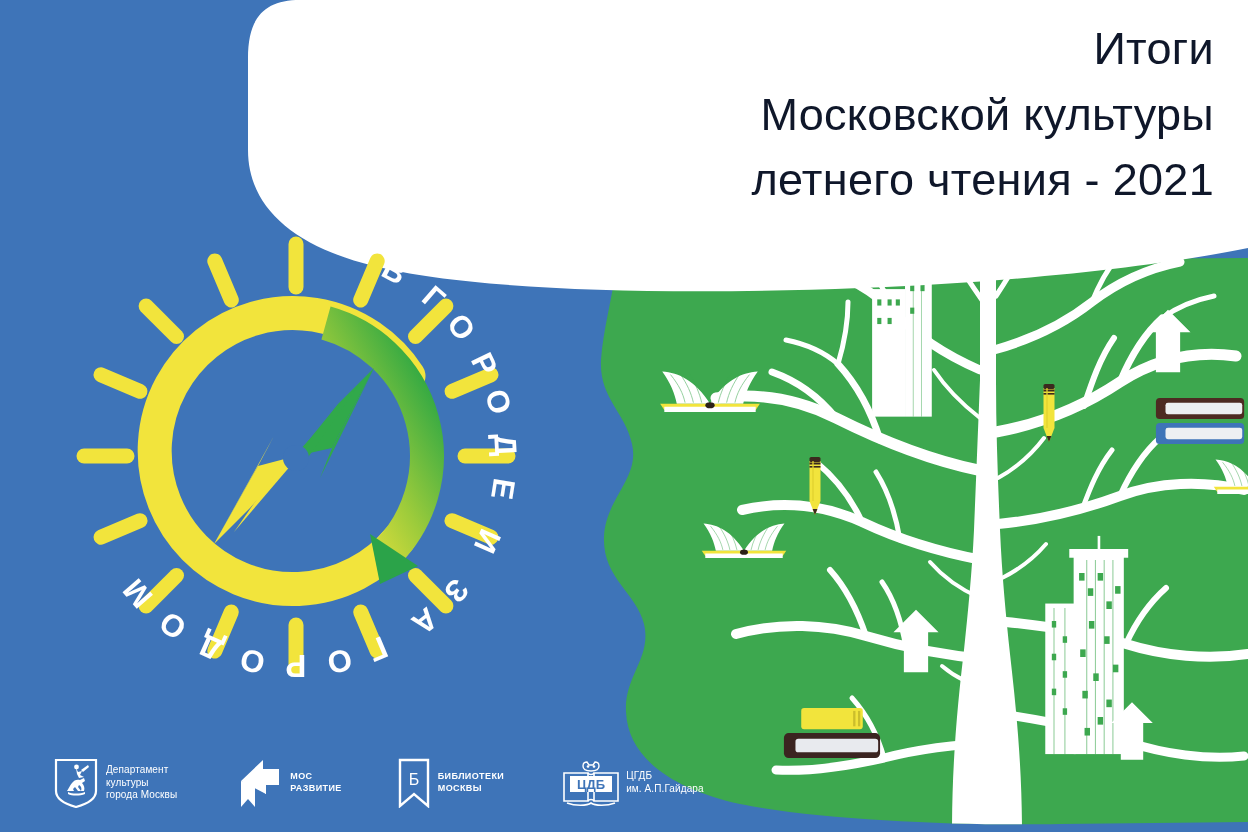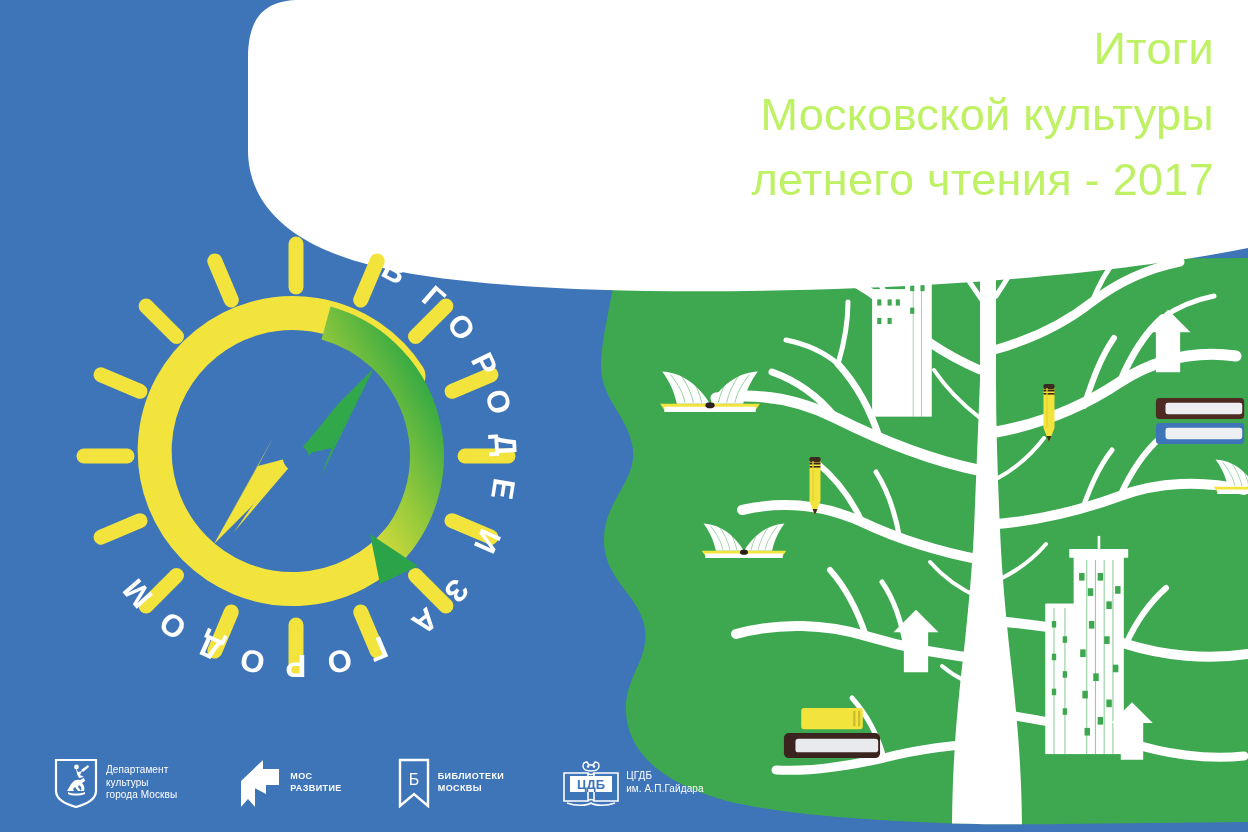--- a/index.html
+++ b/index.html
@@ -11,21 +11,21 @@
     position:relative;
   }
   #stage { position:absolute; inset:0; width:1248px; height:832px; }
   #stage > svg { position:absolute; top:0; left:0; }
 
   .title-block {
     position:absolute;
     top:16px; right:34px;
     width:720px;
     text-align:right;
-    color:#bef264;
+    color:#0f172a;
     font-size:45px;
     line-height:1.46;
     font-weight:400;
     letter-spacing:0.3px;
     z-index:40;
     pointer-events:none;
   }
   .title-line { display:block; white-space:nowrap; }
 
   
@@ -367,21 +367,21 @@
         <text transform="rotate(216) translate(0,-199)" text-anchor="middle">О</text>
         <text transform="rotate(229) translate(0,-199)" text-anchor="middle">М</text>
       </g>
     </g>
   </svg>
 </div>
 
 <div class="title-block">
   <span class="title-line">Итоги</span>
   <span class="title-line">Московской культуры</span>
-  <span class="title-line">летнего чтения - 2017</span>
+  <span class="title-line">летнего чтения - 2021</span>
 </div>
 
 <div class="footer">
 
   <div class="logo l-dep">
     <svg width="44" height="50" viewBox="0 0 44 50">
       <path d="M2 2 H42 V33 C42 41 33 46 22 49 C11 46 2 41 2 33 Z" fill="none" stroke="#ffffff" stroke-width="2.2"></path>
       <g fill="#ffffff">
         <path d="M13 33 C15 30 16 27 18 25 C20 22 23 21 26 22 L30 20 L31 23 L28 25
                  C30 27 31 30 30 33 L27 33 C28 30 27 28 25 27 L24 29 L27 33 L24 33

